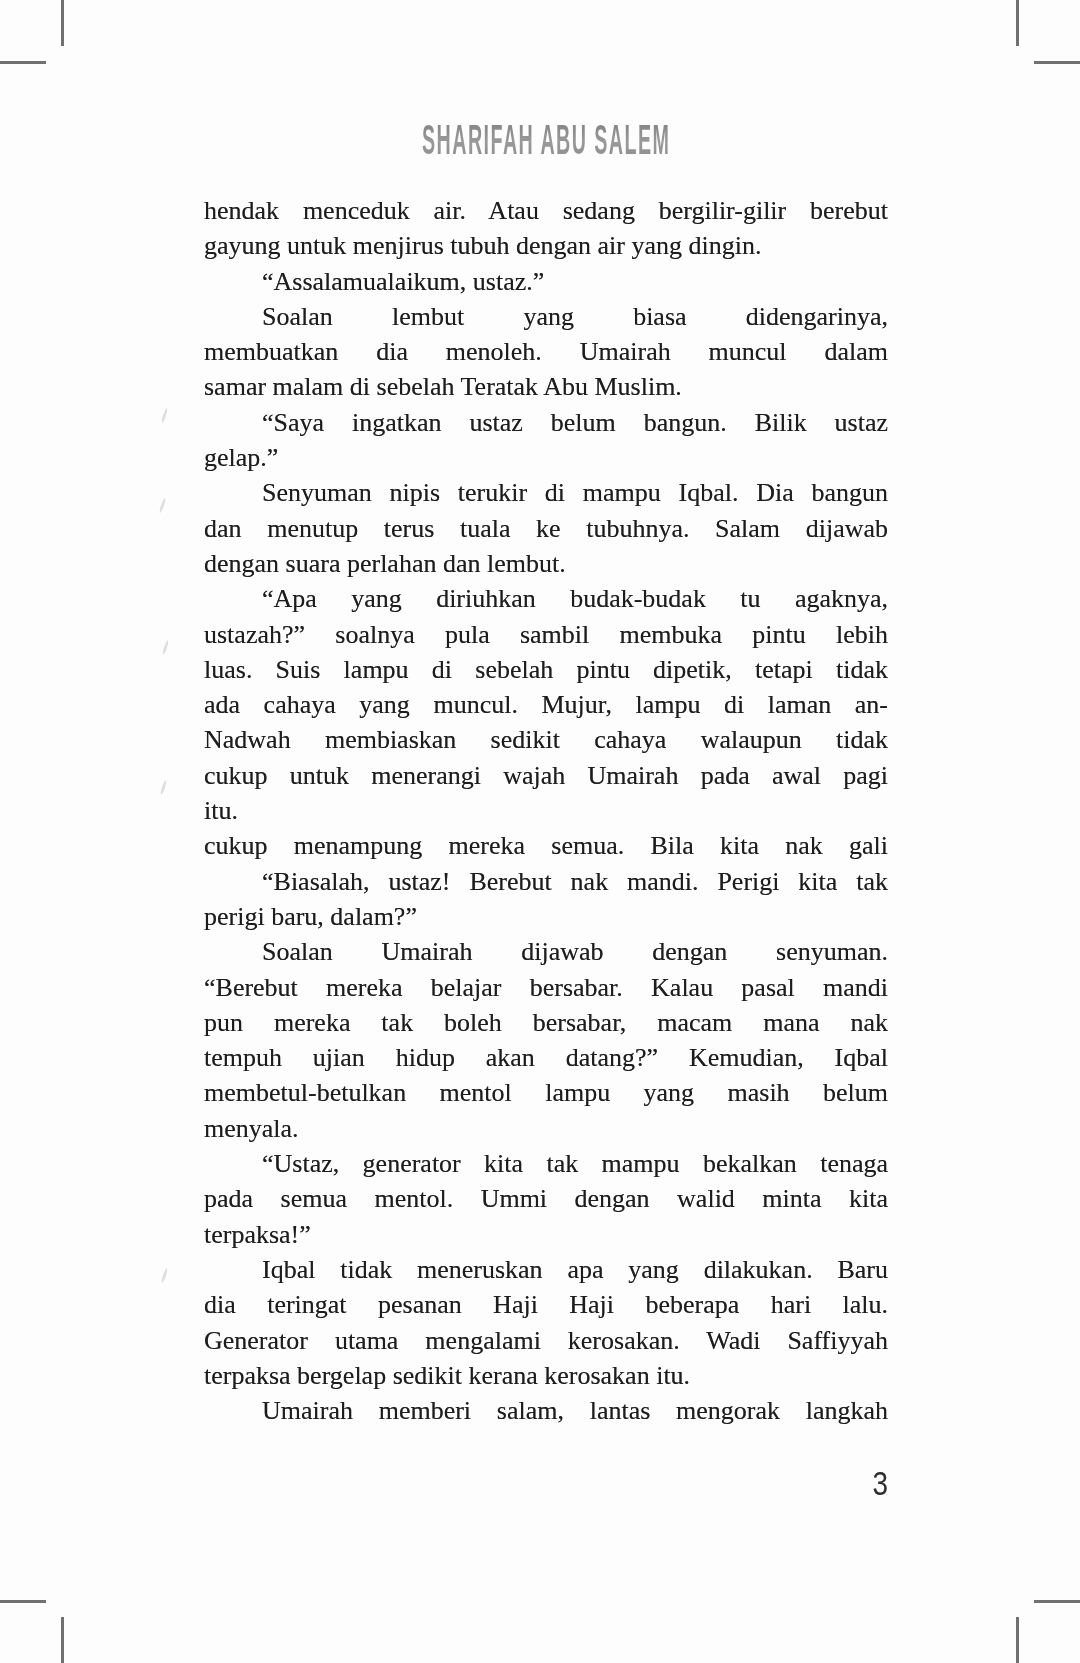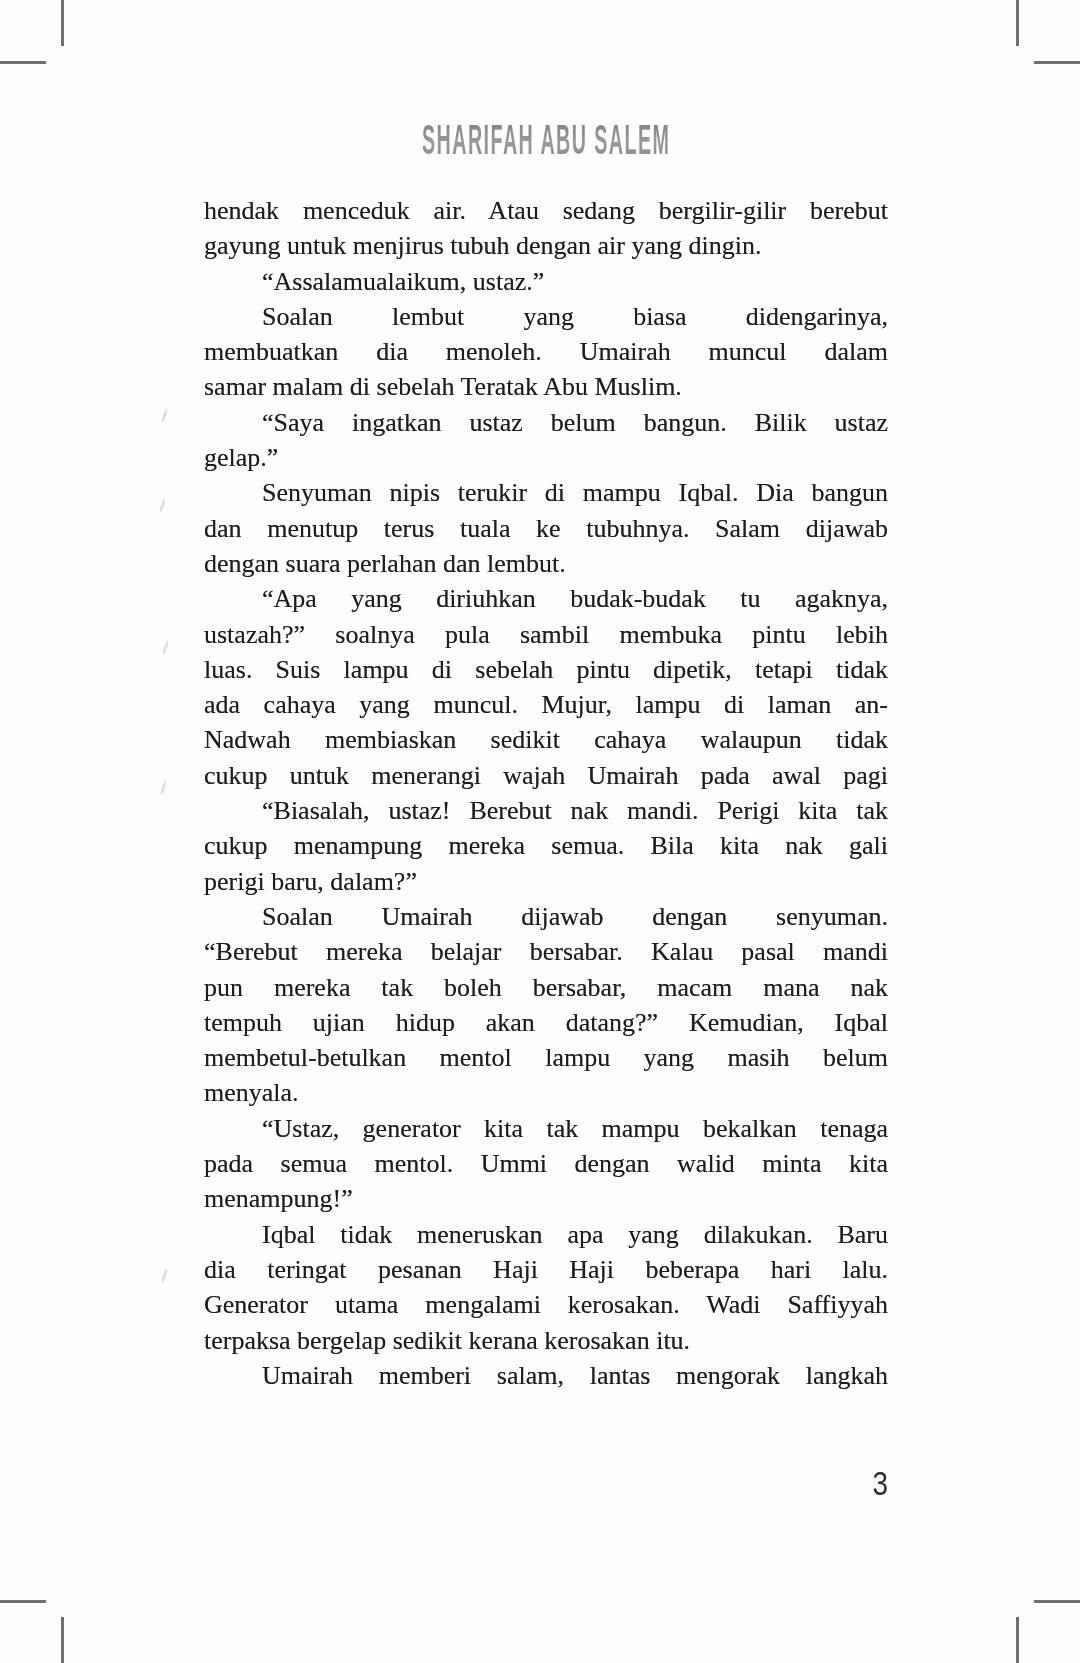--- a/index.html
+++ b/index.html
@@ -147,32 +147,33 @@
       <div class="line ragged">gelap.”</div>
       <div class="line indent">Senyuman nipis terukir di mampu Iqbal. Dia bangun</div>
       <div class="line">dan menutup terus tuala ke tubuhnya. Salam dijawab</div>
       <div class="line ragged">dengan suara perlahan dan lembut.</div>
       <div class="line indent">“Apa yang diriuhkan budak-budak tu agaknya,</div>
       <div class="line">ustazah?” soalnya pula sambil membuka pintu lebih</div>
       <div class="line">luas. Suis lampu di sebelah pintu dipetik, tetapi tidak</div>
       <div class="line">ada cahaya yang muncul. Mujur, lampu di laman an-</div>
       <div class="line">Nadwah membiaskan sedikit cahaya walaupun tidak</div>
       <div class="line">cukup untuk menerangi wajah Umairah pada awal pagi</div>
+      <div class="line ragged">itu.</div>
+      <div class="line">cukup menampung mereka semua. Bila kita nak gali</div>
       <div class="line indent">“Biasalah, ustaz! Berebut nak mandi. Perigi kita tak</div>
-      <div class="line">cukup menampung mereka semua. Bila kita nak gali</div>
       <div class="line ragged">perigi baru, dalam?”</div>
       <div class="line indent">Soalan Umairah dijawab dengan senyuman.</div>
       <div class="line">“Berebut mereka belajar bersabar. Kalau pasal mandi</div>
       <div class="line">pun mereka tak boleh bersabar, macam mana nak</div>
       <div class="line">tempuh ujian hidup akan datang?” Kemudian, Iqbal</div>
       <div class="line">membetul-betulkan mentol lampu yang masih belum</div>
       <div class="line ragged">menyala.</div>
       <div class="line indent">“Ustaz, generator kita tak mampu bekalkan tenaga</div>
       <div class="line">pada semua mentol. Ummi dengan walid minta kita</div>
-      <div class="line ragged">menampung!”</div>
+      <div class="line ragged">terpaksa!”</div>
       <div class="line indent">Iqbal tidak meneruskan apa yang dilakukan. Baru</div>
       <div class="line">dia teringat pesanan Haji Haji beberapa hari lalu.</div>
       <div class="line">Generator utama mengalami kerosakan. Wadi Saffiyyah</div>
       <div class="line ragged">terpaksa bergelap sedikit kerana kerosakan itu.</div>
       <div class="line indent">Umairah memberi salam, lantas mengorak langkah</div>
     </div>
 
   <div class="page-number">
     <span class="num">3</span>
   </div>

